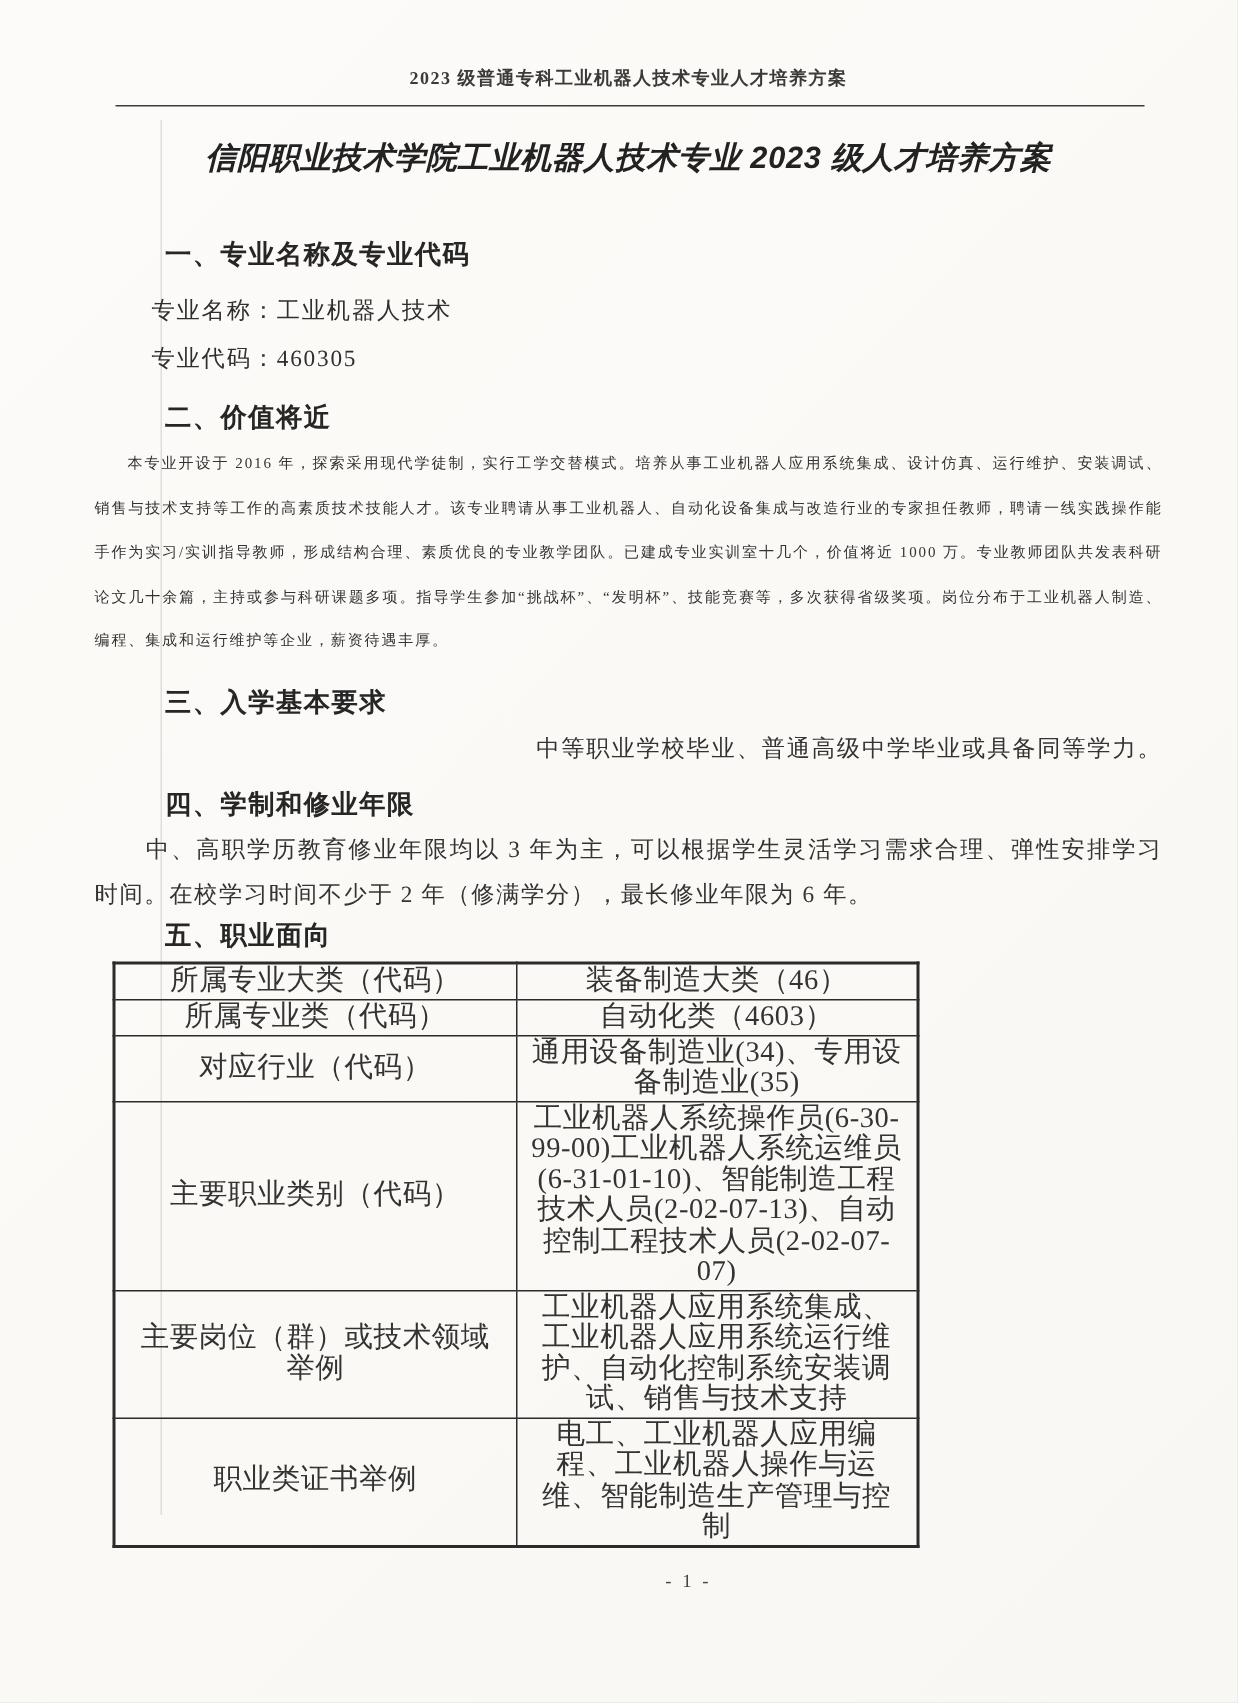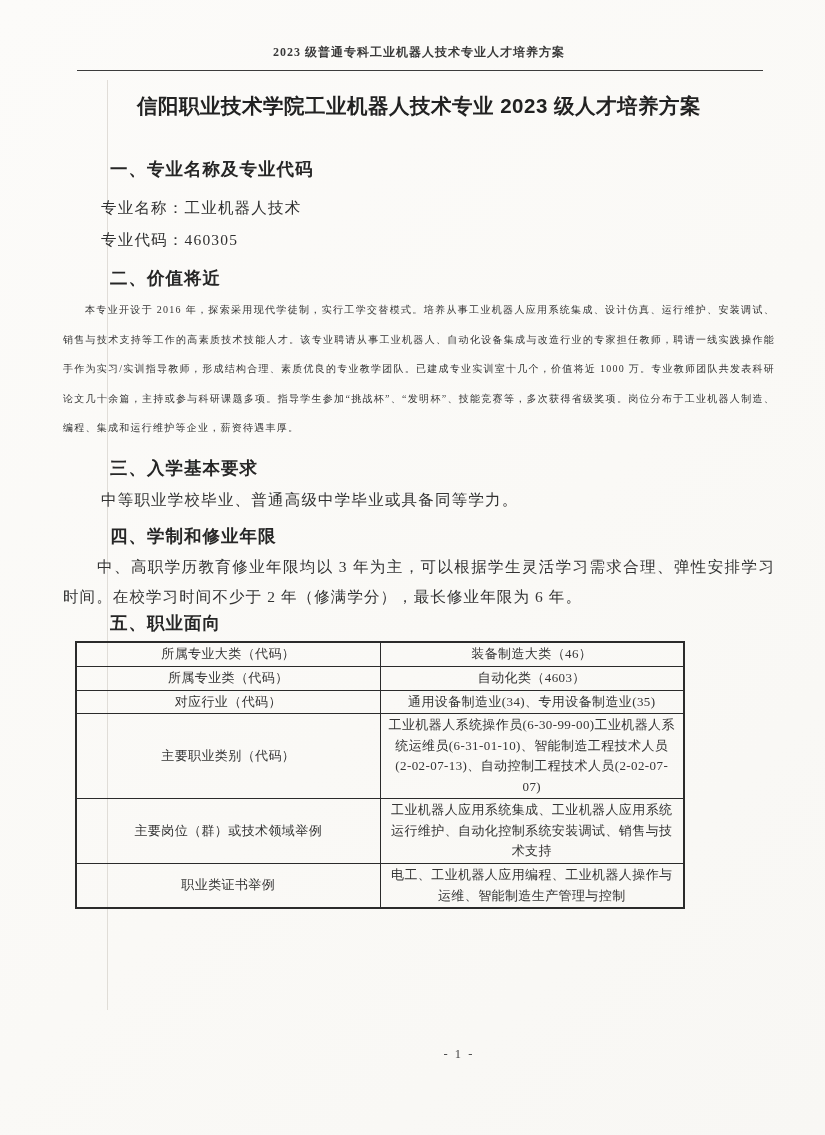--- a/index.html
+++ b/index.html
@@ -41,20 +41,21 @@
   }
   .doc-title {
     margin-top: 21px;
     text-align: center;
     font-family: "Liberation Sans", "DejaVu Sans", sans-serif;
     font-weight: bold;
     font-size: 20.5px;
     line-height: 28px;
     letter-spacing: 0.5px;
     color: #222;
+    font-style: italic;
   }
   .sec-heading {
     margin-left: 47px;
     font-family: "Liberation Sans", "DejaVu Sans", sans-serif;
     font-weight: bold;
     font-size: 17.5px;
     line-height: 22px;
     letter-spacing: 1px;
     color: #262626;
   }
@@ -80,36 +81,37 @@
     text-indent: 2.2em;
     color: #333;
   }
   .body-line {
     margin-top: 6px;
     margin-left: 38px;
     font-size: 15.5px;
     line-height: 30px;
     letter-spacing: 1.2px;
     color: #333;
+    text-align: right;
   }
   .para4 {
     margin-top: 5px;
     font-size: 15.5px;
     line-height: 30px;
     letter-spacing: 1.1px;
     text-align: justify;
     text-indent: 2.2em;
     color: #333;
   }
   table.career {
     margin: 7px 0 0 12px;
-    width: 610px;
+    width: 538px;
     border-collapse: collapse;
     border: 2px solid #2b2b2b;
-    font-size: 13px;
+    font-size: 19px;
     color: #333;
   }
   table.career td {
     border: 1.4px solid #2b2b2b;
     text-align: center;
     vertical-align: middle;
     padding: 1px 8px;
     line-height: 20.5px;
     letter-spacing: 0.4px;
   }

